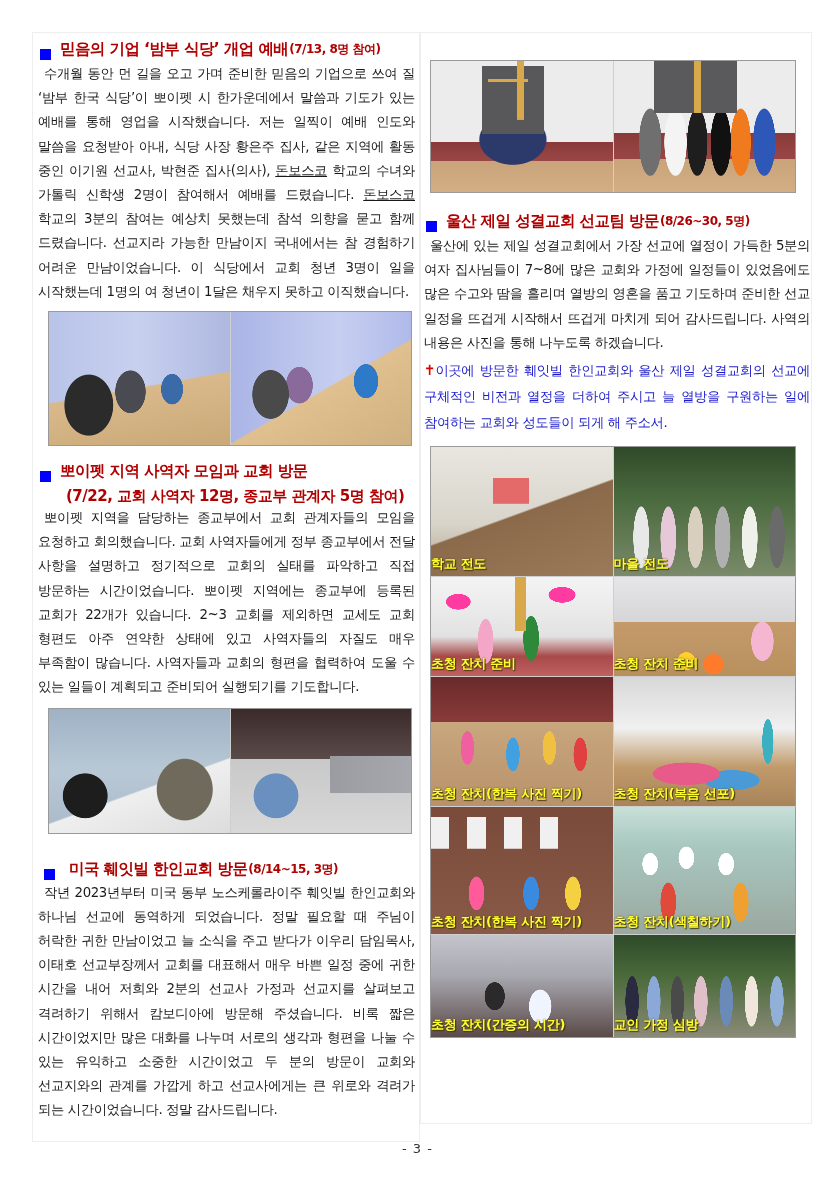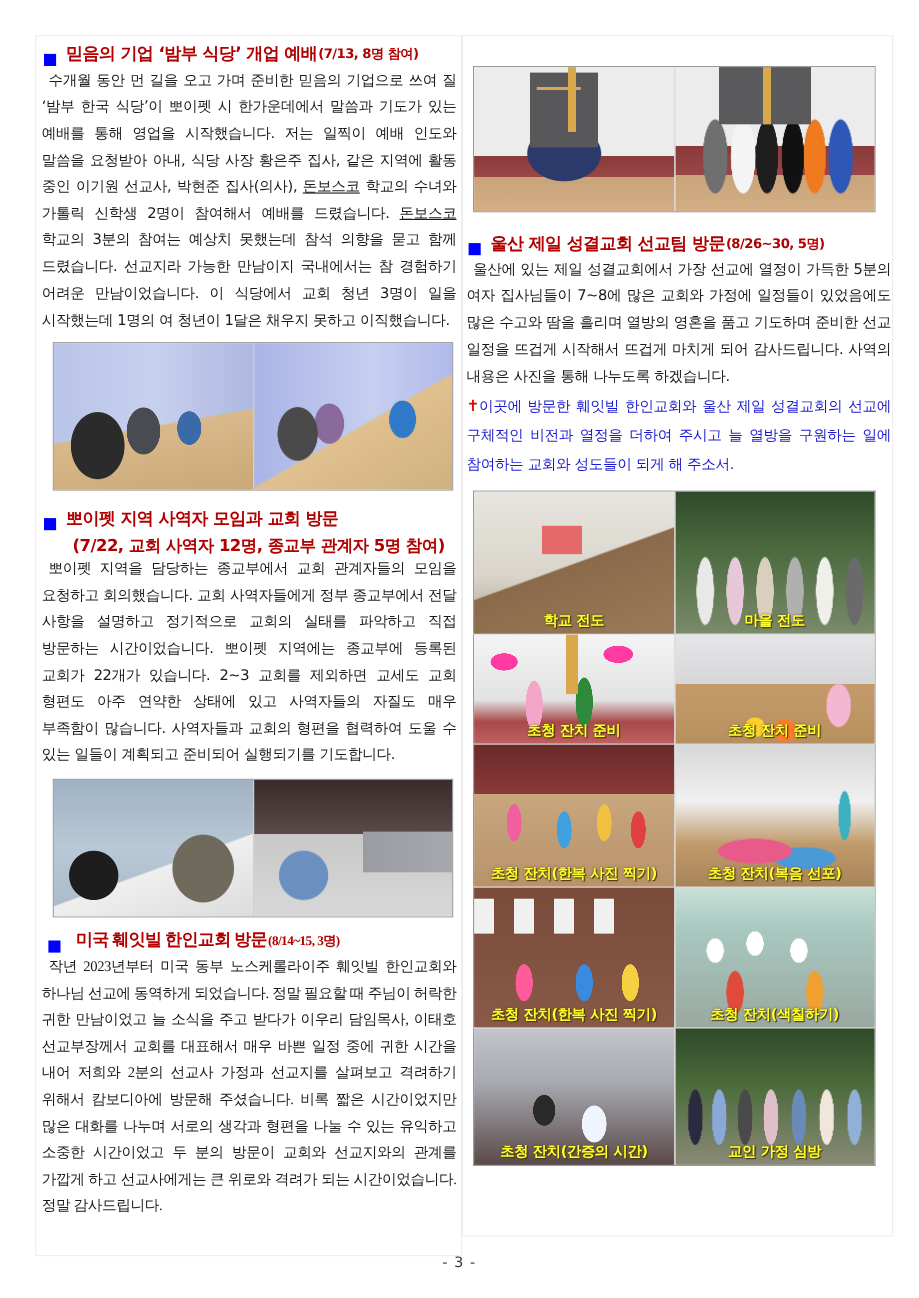--- a/index.html
+++ b/index.html
@@ -21,21 +21,21 @@
   .body-text .indent { display: inline-block; width: 6px; }
   .underline { text-decoration: underline; }
 
   .prayer { font-size: 13.3px; line-height: 26px; color: #1a1acc; text-align: justify; text-align-last: left; letter-spacing: -0.35px; word-break: keep-all; }
   .prayer .cross { color: #e00000; font-weight: bold; font-size: 14px; }
 
   .photo-row { display: flex; border: 1px solid #9a9a9a; }
   .photo { position: relative; overflow: hidden; flex: 1; }
   .photo + .photo { border-left: 1px solid #cfcfcf; }
 
-  .caption { position: absolute; left: 0; right: 0; bottom: 3px; text-align: center; color: #ffff30; font-weight: bold; font-size: 13px; letter-spacing: -0.3px; text-shadow: 0 0 2px #5a4a00, 1px 1px 1px #3a3000; white-space: nowrap; }
+  .caption { position: absolute; left: 0; right: 0; bottom: 3px; color: #ffff30; font-weight: bold; font-size: 13px; letter-spacing: -0.3px; text-shadow: 0 0 2px #5a4a00, 1px 1px 1px #3a3000; white-space: nowrap; }
 
   .page-number { position: absolute; left: 0; right: 0; top: 1141px; text-align: center; font-size: 13px; color: #333; letter-spacing: 1px; }
 
   
   .ph-restaurant1 { background:
       radial-gradient(ellipse 40px 50px at 22% 70%, #2b2b2b 60%, transparent 62%),
       radial-gradient(ellipse 25px 35px at 45% 60%, #4a4a52 60%, transparent 62%),
       radial-gradient(ellipse 18px 25px at 68% 58%, #3a6aa8 60%, transparent 62%),
       linear-gradient(170deg, transparent 55%, #d9b98a 56%, #caa878 100%),
       linear-gradient(90deg, #b8c4e8 0%, #c8d0ef 50%, #aeb8e0 100%); }
@@ -159,21 +159,21 @@
       <span>뽀이펫 지역 사역자 모임과 교회 방문</span>
     </div>
     <div class="sec-subline" style="margin-top:4px;">(7/22, 교회 사역자 12명, 종교부 관계자 5명 참여)</div>
     <p class="body-text"><span class="indent"></span><span>뽀이펫 지역을 담당하는 종교부에서 교회 관계자들의 모임을 요청하고 회의했습니다. 교회 사역자들에게 정부 종교부에서 전달 사항을 설명하고 정기적으로 교회의 실태를 파악하고 직접 방문하는 시간이었습니다. 뽀이펫 지역에는 종교부에 등록된 교회가 22개가 있습니다. 2~3 교회를 제외하면 교세도 교회 형편도 아주 연약한 상태에 있고 사역자들의 자질도 매우 부족함이 많습니다. 사역자들과 교회의 형편을 협력하여 도울 수 있는 일들이 계획되고 준비되어 실행되기를 기도합니다.</span></p>
     <div class="photo-row" style="margin-top:8px; margin-left:10px; width:364px; height:126px;">
       <div class="photo ph-meeting1"></div>
       <div class="photo ph-meeting2"></div>
     </div>
   </div>
 
-  <div style="margin-top:10px;font-family:Liberation Serif, serif;">
+  <div style="margin-top:24px;">
     <div class="sec-title">
       <span class="bullet" style="margin-right:14px;"></span>
       <span>미국 훼잇빌 한인교회 방문</span>
       <span class="sub">(8/14~15, 3명)</span>
     </div>
     <p class="body-text" style="margin-top:1px;"><span class="indent"></span><span>작년 2023년부터 미국 동부 노스케롤라이주 훼잇빌 한인교회와 하나님 선교에 동역하게 되었습니다. 정말 필요할 때 주님이 허락한 귀한 만남이었고 늘 소식을 주고 받다가 이우리 담임목사, 이태호 선교부장께서 교회를 대표해서 매우 바쁜 일정 중에 귀한 시간을 내어 저희와 2분의 선교사 가정과 선교지를 살펴보고 격려하기 위해서 캄보디아에 방문해 주셨습니다. 비록 짧은 시간이었지만 많은 대화를 나누며 서로의 생각과 형편을 나눌 수 있는 유익하고 소중한 시간이었고 두 분의 방문이 교회와 선교지와의 관계를 가깝게 하고 선교사에게는 큰 위로와 격려가 되는 시간이었습니다. 정말 감사드립니다.</span></p>
   </div>
 </div>
 
 <div class="col col-right">
@@ -218,21 +218,21 @@
         </div>
     </div>
     <div class="photo-row" style="height:128px; border-bottom:none; border-top:1px solid #cfcfcf;">
       <div class="photo ph-hanbok2">
           <div class="caption">초청 잔치(한복 사진 찍기)</div>
         </div>
       <div class="photo ph-coloring">
           <div class="caption">초청 잔치(색칠하기)</div>
         </div>
     </div>
-    <div class="photo-row" style="height:126px; border-top:1px solid #cfcfcf;">
+    <div class="photo-row" style="height:104px; border-top:1px solid #cfcfcf;">
       <div class="photo ph-testimony">
           <div class="caption">초청 잔치(간증의 시간)</div>
         </div>
       <div class="photo ph-family">
           <div class="caption">교인 가정 심방</div>
         </div>
     </div>
   </div>
 </div>
 

